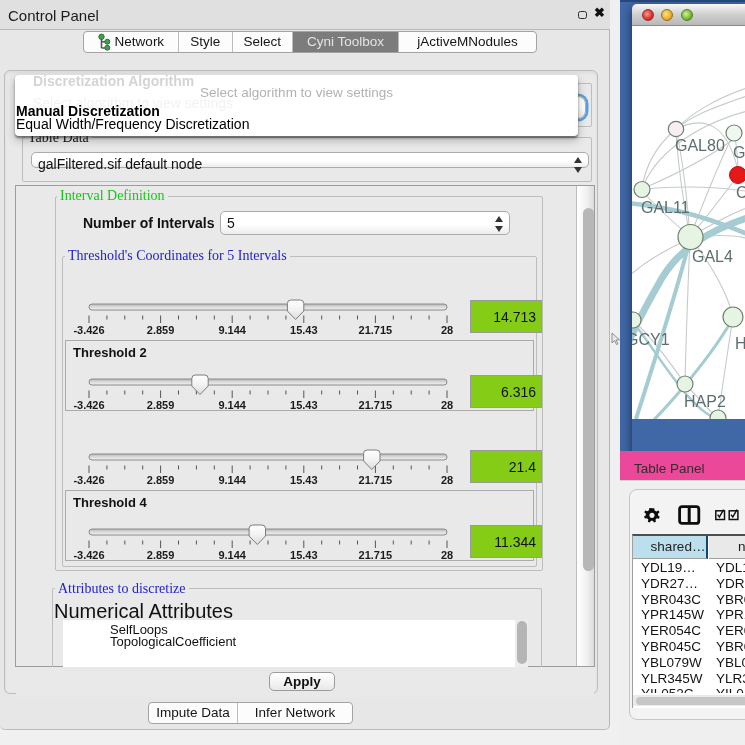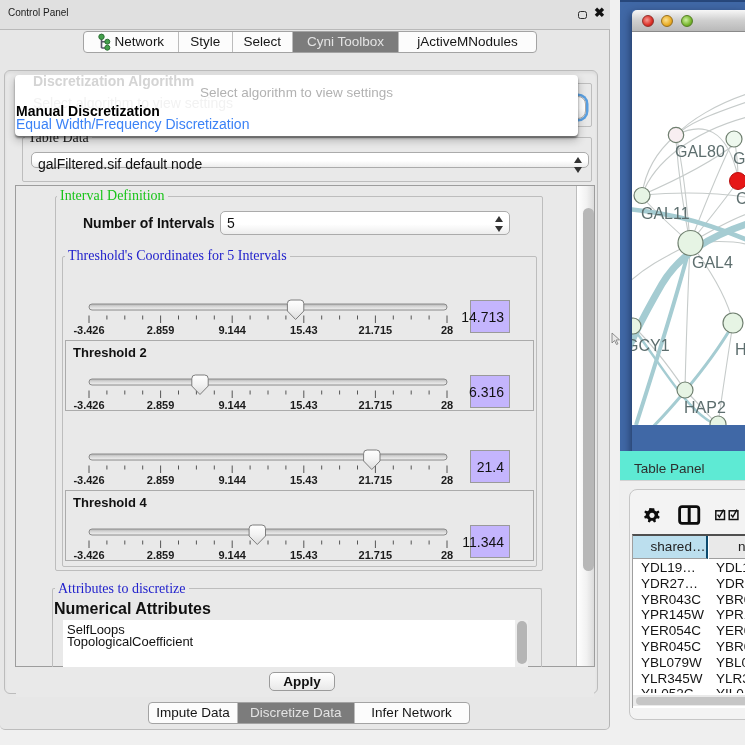--- a/index.html
+++ b/index.html
@@ -5,21 +5,21 @@
 html,body { width:745px; height:745px; overflow:hidden; }
 body { font-family:"Liberation Sans", sans-serif; background:#f0f0f0; }
 #root { position:relative; width:745px; height:745px; }
 
 
 #cpwin { position:absolute; left:0; top:0; width:610px; height:730px;
   background:#e7e7e7; border-right:1px solid #b5b5b5; border-bottom:1px solid #bdbdbd;
   border-radius:0 0 5px 5px; }
 #cptitle { position:absolute; left:0; top:0; width:610px; height:30px; background:#e0e0e0;
   border-bottom:1px solid #b9b9b9; }
-#cptitle .t { position:absolute; left:8px; top:7px; font-size:10px; color:#1b1b1b; }
+#cptitle .t { position:absolute; left:8px; top:7px; font-size:15px; color:#1b1b1b; }
 #floatbtn { position:absolute; left:578px; top:11px; width:9px; height:8px;
   border:1.6px solid #2d2d2d; border-radius:2.5px; }
 #closex { position:absolute; left:594px; top:5px; font-size:13px; font-weight:bold; color:#111; }
 
 
 .tabstrip { position:absolute; display:flex; background:#fcfcfc; border:1px solid #a3a3a3;
   border-radius:4px; overflow:hidden; }
 .tabstrip .tab { font-size:13.5px; color:#151515; line-height:20px; text-align:center;
   border-left:1px solid #bcbcbc; white-space:nowrap; box-sizing:border-box; }
 .tabstrip .tab:first-child { border-left:none; }
@@ -43,62 +43,62 @@
 
 #spane { position:absolute; left:15px; top:185px; width:580px; height:482px;
   border:1px solid #9d9d9d; background:#e9e9e9; }
 #sbar { position:absolute; left:560px; top:0; width:19px; height:480px;
   border-left:1px solid #bdbdbd; border-right:1px solid #9d9d9d; background:linear-gradient(90deg,#ffffff,#f2f2f2 55%,#dcdcdc); }
 #sthumb { position:absolute; left:6px; top:22px; width:11px; height:363px; background:#b7b7b7; border-radius:6px; }
 
 
 .tbox { position:absolute; left:65px; width:469px; height:70.5px; border:1px solid #ababab; }
 .ttitle { position:absolute; left:7px; top:3.5px; font-size:13px; font-weight:bold; color:#111; }
-.vbox { position:absolute; left:470px; width:40px; height:33px; background:#c4b5fd; border:1px solid #9a9a9a; }
+.vbox { position:absolute; left:470px; width:72px; height:33px; background:#84cc16; border:1px solid #9a9a9a; }
 .vbox span { position:absolute; right:5px; top:8px; font-size:14px; color:#111; }
 
 
-#numattr { position:absolute; left:54px; top:600px; font-size:16px; font-weight:bold; color:#111; }
+#numattr { position:absolute; left:54px; top:600px; font-size:20px; font-weight:normal; color:#111; }
 #alist { position:absolute; left:63px; top:620px; width:452px; height:47px; background:#fff; overflow:hidden;
-  font-size:13px; color:#111; }
+  font-size:13px; color:#111;padding-left:43px; }
 #alist  div { padding-left:4px; height:14.7px; line-height:14.7px; }
 #alist  div:first-child { padding-top:3px; }
 #alsb { position:absolute; left:515px; top:620px; width:13px; height:47px; background:#ededed; }
 #alsb div { position:absolute; left:1.5px; top:1px; width:10px; height:43px; background:#b5b5b5; border-radius:5px; }
 
 
 #apply { position:absolute; left:269px; top:672px; width:66px; height:19px;
   background:linear-gradient(#ffffff,#f2f2f2 60%,#e8e8e8); border:1px solid #9b9b9b; border-radius:5px;
   font-size:13.5px; font-weight:bold; color:#111; text-align:center; line-height:17.5px; }
 
 
 #popup { position:absolute; left:15px; top:75px; width:563px; height:61px; background:#fff;
   border-radius:4px; box-shadow:0 2px 2px rgba(30,30,30,0.5), 0 4px 8px rgba(30,30,30,0.3); }
 #popup .ghost1 { position:absolute; left:18px; top:-2px; font-size:14px; font-weight:bold; color:#d4d4d4; }
 #popup .ghost2 { position:absolute; left:18px; top:19.5px; font-size:14px; color:#f2f2f2; }
 #popup .prompt { position:absolute; left:0; top:9.5px; width:563px; text-align:center; font-size:13.5px; color:#b2b2b2; }
 #popup .it1 { position:absolute; left:1px; top:27.5px; font-size:14px; font-weight:bold; color:#000; }
-#popup .it2 { position:absolute; left:1px; top:41px; font-size:14px; color:#3b82f6; }
+#popup .it2 { position:absolute; left:1px; top:41px; font-size:14px; color:#000000; }
 
 
 
 
 
 #gutter { position:absolute; left:611px; top:0; width:9px; height:745px; background:#f0f0f0; }
 #bluezone { position:absolute; left:620px; top:0; width:125px; height:451px; background:#4068a6;
   border-top:2px solid #27477b; }
-#macwin { position:absolute; left:632px; top:10px; width:113px; height:514px;
+#macwin { position:absolute; left:632px; top:4px; width:113px; height:514px;
   box-shadow:0 4px 9px rgba(5,12,35,0.65); }
 #mactitle { position:absolute; left:0; top:0; width:113px; height:22px;
   background:linear-gradient(#f7f7f7,#cfcfcf 50%,#b9b9b9); border-radius:5px 0 0 0;
   border-bottom:1px solid #8a8a8a; }
 #maccontent { position:absolute; left:0; top:22px; width:113px; height:393px; background:#fff; }
 .light { position:absolute; top:5px; width:12px; height:12px; border-radius:50%; }
 
-#tpbar { position:absolute; left:620px; top:451px; width:125px; height:30px; background:#5eead4;
+#tpbar { position:absolute; left:620px; top:451px; width:125px; height:30px; background:#ec4899;
   border-bottom:1px solid #d2d2d2; }
 #tpbar span { position:absolute; left:14px; top:9.5px; font-size:13.5px; color:#2e2e2e; }
 #tpbg { position:absolute; left:620px; top:481px; width:125px; height:264px; background:#efefef; }
 #tpanel { position:absolute; left:629px; top:489px; width:130px; height:231px; background:#f3f3f3;
   border:1px solid #c6c6c6; border-radius:8px 0 0 8px; }
 #ttable { position:absolute; left:632px; top:533.5px; width:113px; height:174px; background:#fff;
   border-left:1px solid #9f9f9f; border-top:2px solid #4f4f4f; overflow:hidden; }
 .hcell { position:absolute; top:535.5px; height:23.5px; border-right:2px solid #0c4a6e; border-bottom:1px solid #9f9f9f;
   font-size:13.5px; color:#222; text-align:center; line-height:22px; box-sizing:border-box; }
 .trow { position:absolute; left:633px; width:112px; height:15.8px; font-size:13.5px; color:#141414; }
@@ -356,21 +356,20 @@
 <div id="alsb">
       <div></div>
     </div>
 
 <div style="position:absolute;left:16px;top:667px;width:578px;height:30px;background:#e9e9e9;"></div>
 
 <div id="apply">Apply</div>
 
 <div class="tabstrip" style="left:148px;top:702px;height:22px;">
   <div class="tab" style="width:88px;">Impute Data</div>
-  <div class="tab sel" style="width:116.5px;">Discretize Data</div>
   <div class="tab" style="width:115px;">Infer Network</div>
 </div>
 
 <div id="popup">
   <div class="ghost1">Discretization Algorithm</div>
   <div class="ghost2">Select algorithm to view settings</div>
   <div class="prompt">Select algorithm to view settings</div>
   <div class="it1">Manual Discretization</div>
   <div class="it2">Equal Width/Frequency Discretization</div>
 </div>

